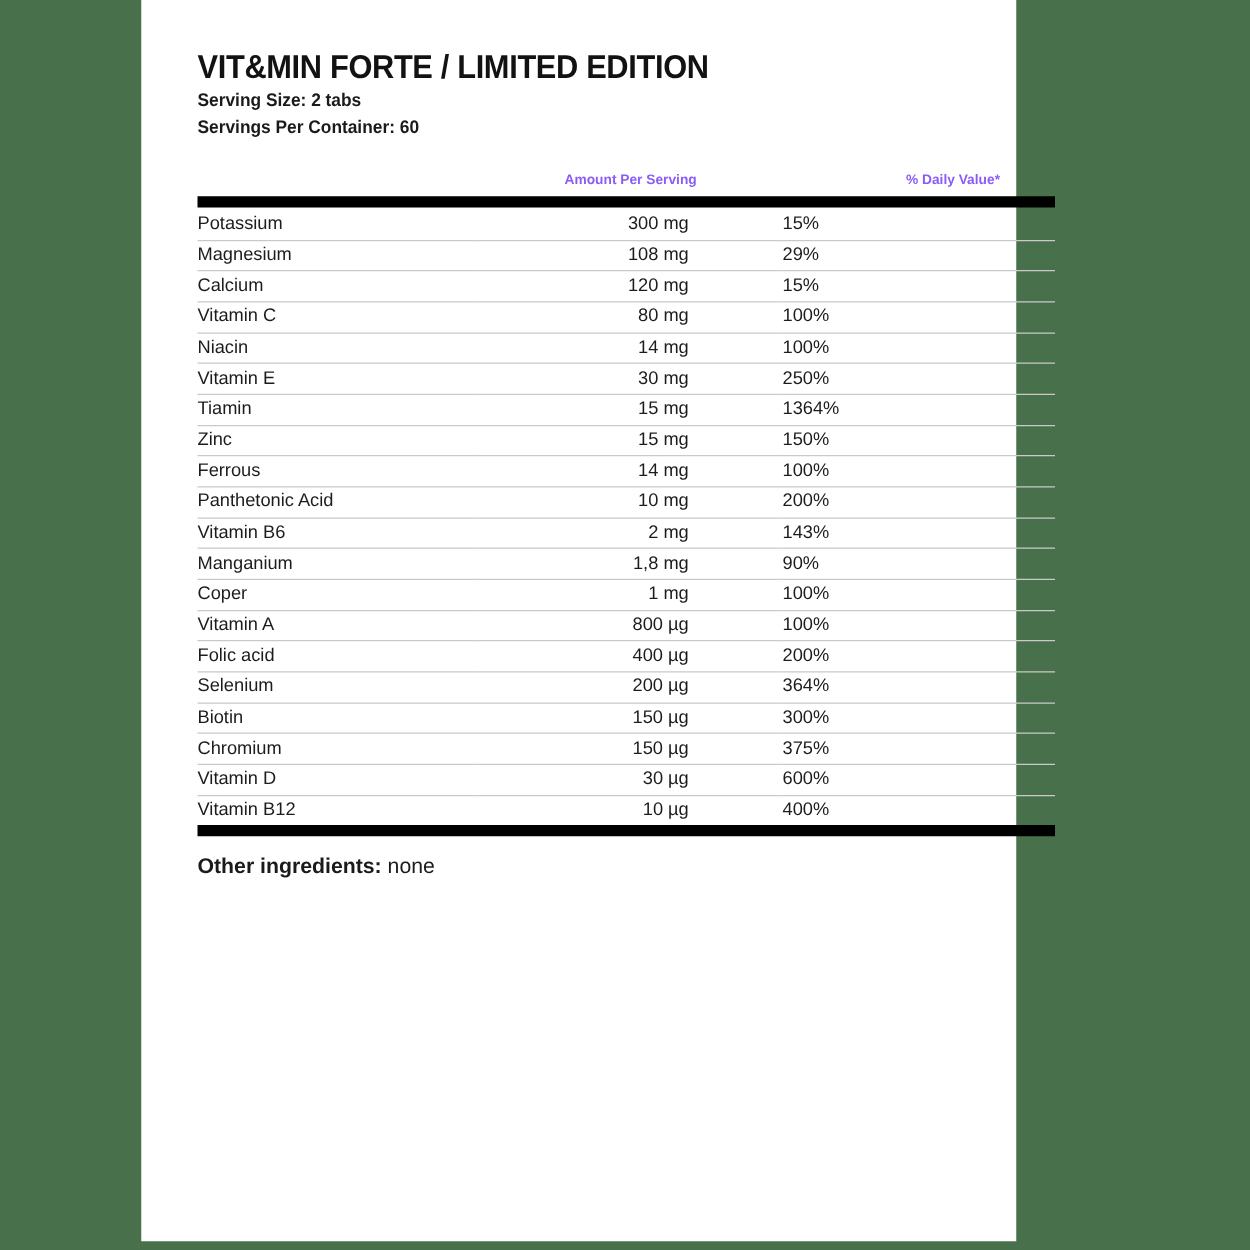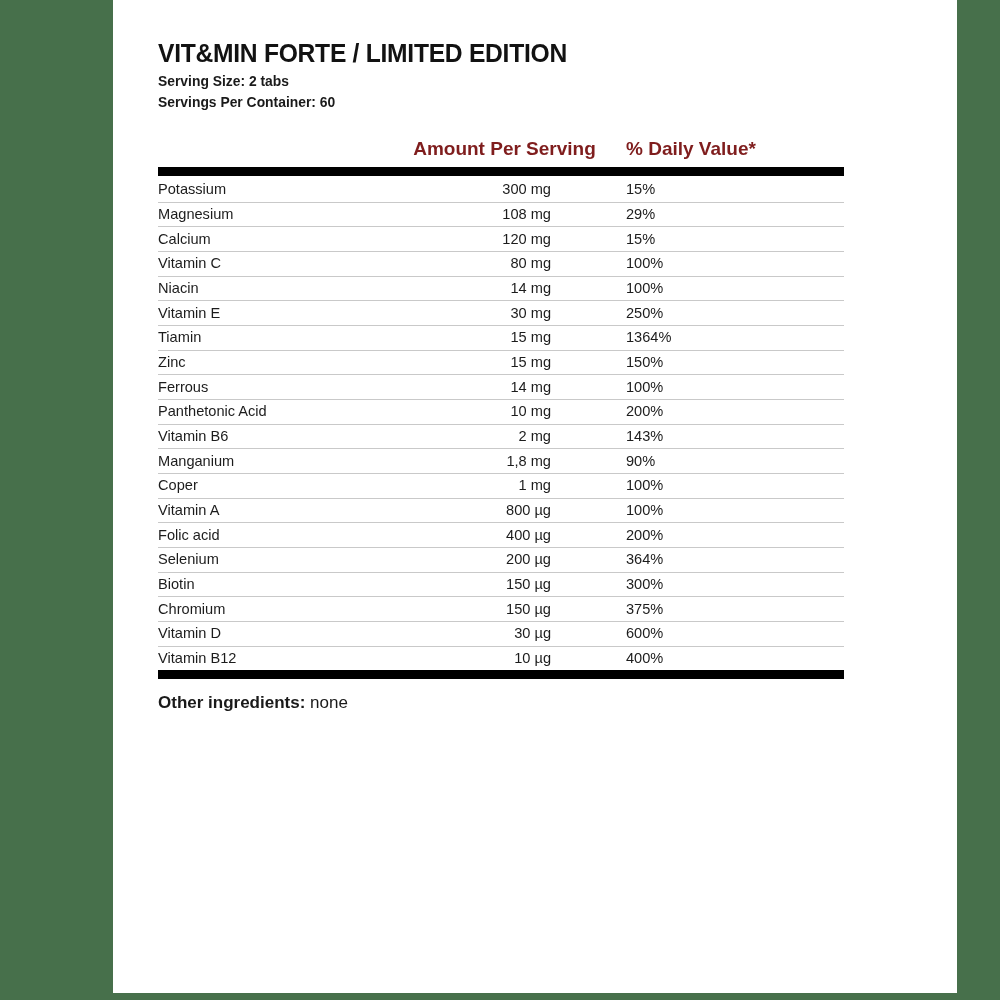--- a/index.html
+++ b/index.html
@@ -12,21 +12,21 @@
     height: 1000px;
     background: #47704b;
     font-family: "Liberation Sans", sans-serif;
     overflow: hidden;
   }
 
   .page-sheet {
     position: absolute;
     left: 113px;
     top: 0px;
-    width: 844px;
+    width: 700px;
     height: 993px;
     background: #ffffff;
   }
 
   .label-inner {
     position: absolute;
     left: 45px;
     top: 40px;
     width: 686px;
   }
@@ -58,29 +58,29 @@
     margin-top: 25px;
     width: 686px;
     border-collapse: collapse;
     table-layout: fixed;
   }
   .facts-table col.c-name   { width: 225px; }
   .facts-table col.c-amount { width: 243px; }
   .facts-table col.c-dv     { width: 218px; }
 
   .facts-table th {
-    font-size: 19px;
+    font-size: 11px;
     font-weight: bold;
-    color: #7f1d1d;
+    color: #8b5cf6;
     padding: 0 0 7px 0;
     white-space: nowrap;
   }
   .th-blank   { }
   .th-amount  { text-align: center; }
-  .th-dv      { text-align: left; padding-right: 44px !important; }
+  .th-dv      { text-align: right; padding-right: 44px !important; }
 
   .rule-row td {
     padding: 0;
     height: 9px;
     background: #000000;
     border: none;
   }
 
   .facts-table td.cell {
     font-size: 14.6px;

